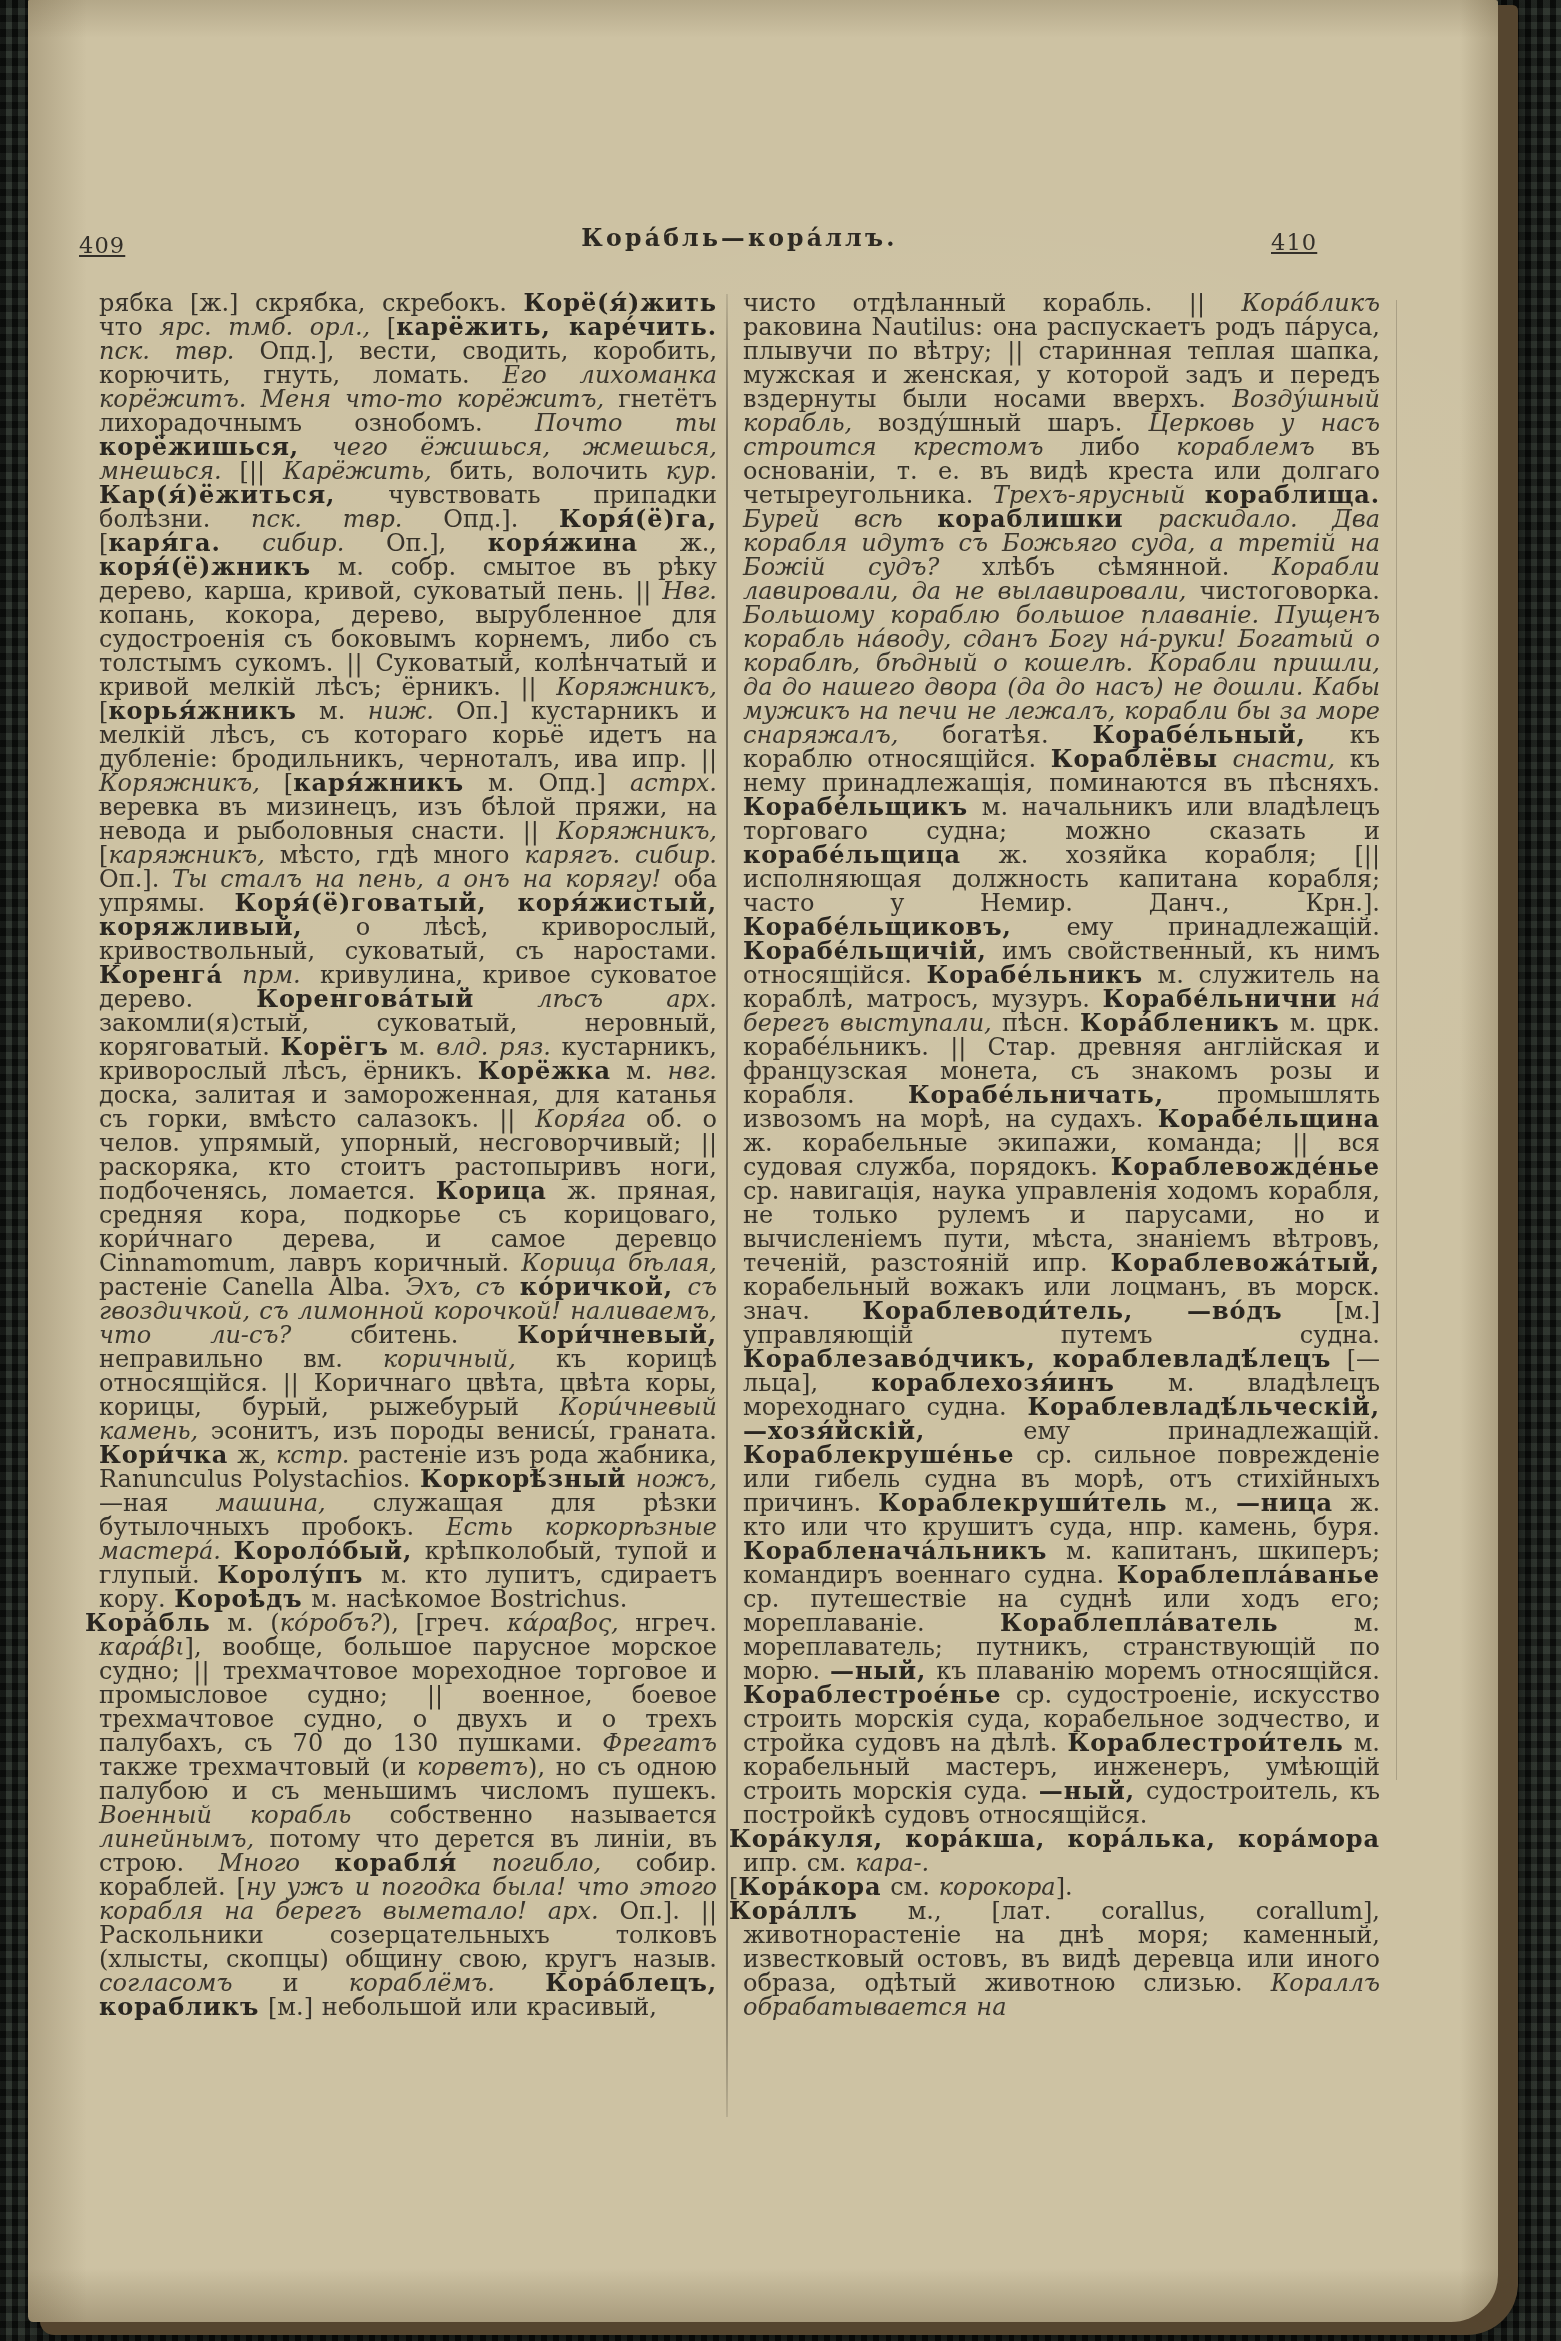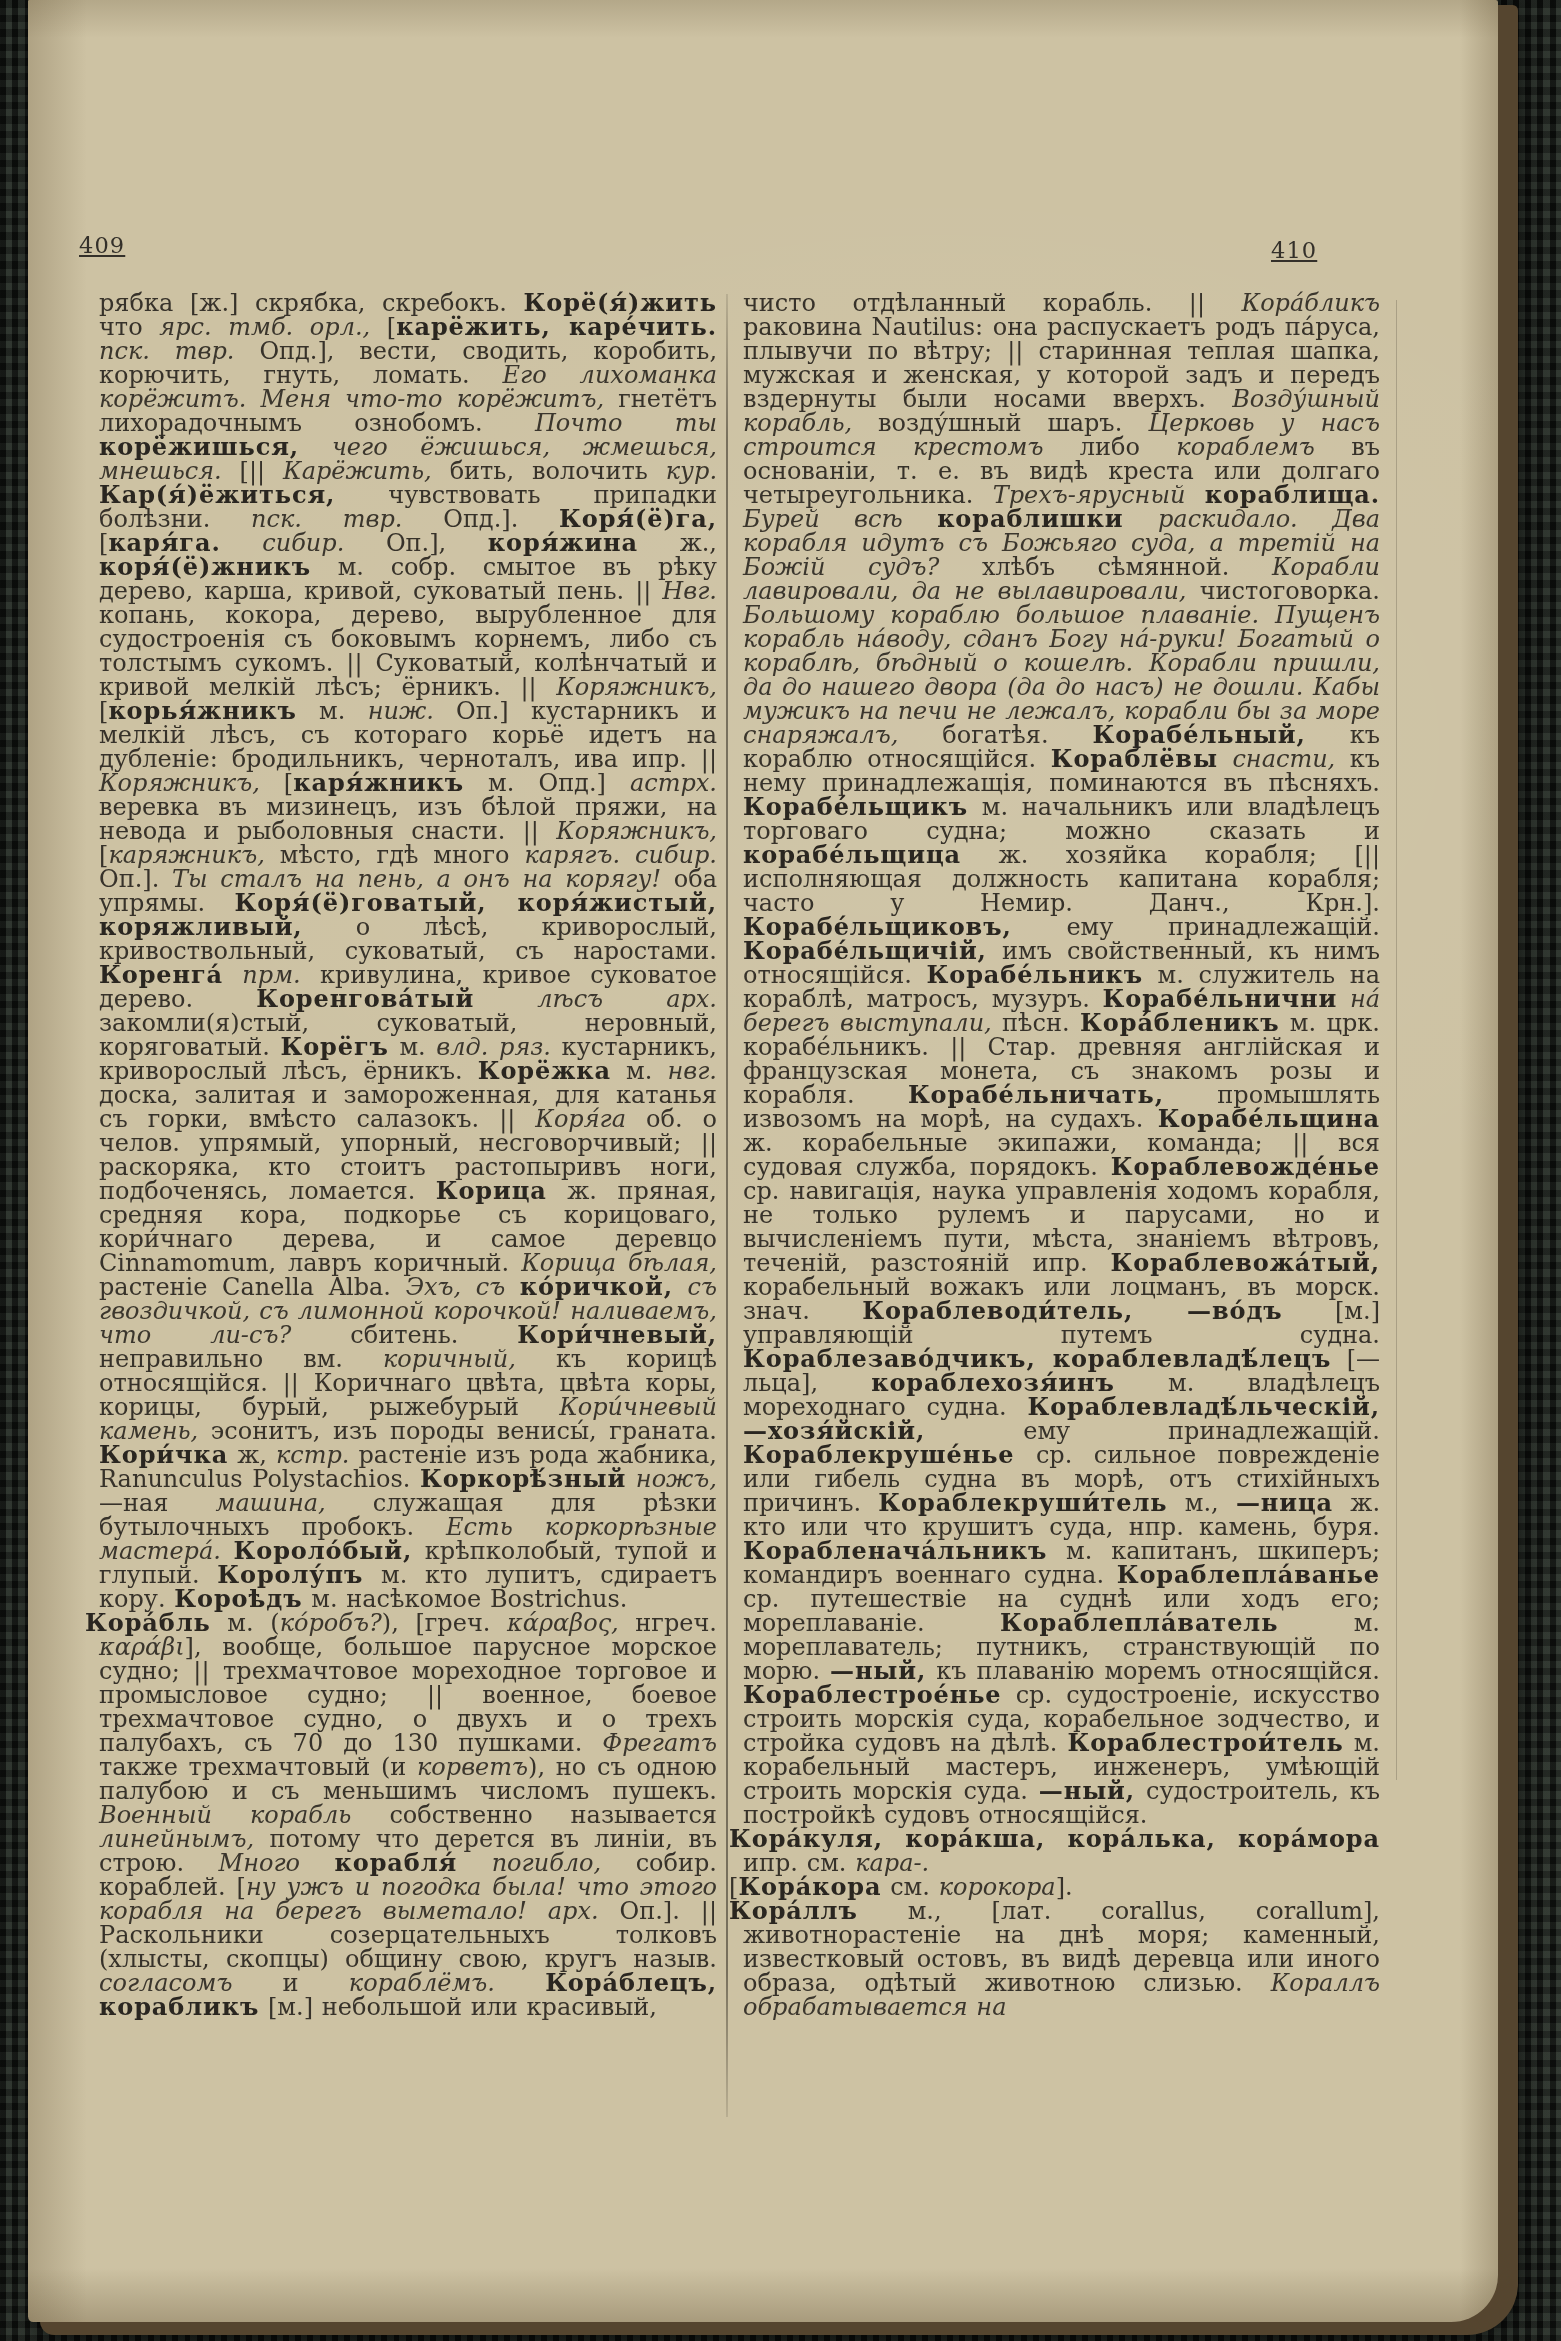--- a/index.html
+++ b/index.html
@@ -24,21 +24,21 @@
       linear-gradient(90deg, rgba(97,80,50,.28) 0, rgba(97,80,50,0) 59px),
       linear-gradient(270deg, rgba(97,80,50,.30) 0, rgba(97,80,50,0) 38px),
       linear-gradient(0deg, rgba(97,80,50,.34) 0, rgba(97,80,50,0) 54px),
       linear-gradient(180deg, rgba(90,75,45,.22) 0, rgba(90,75,45,0) 38px),
       #cdc2a3;
     border-radius:1.1px 2.1px 47px 5.4px;
   }
   .header{position:absolute;top:224px;left:0;width:100%;height:48px;color:#2f2b24;}
   .pagenum{position:absolute;font-size:22.5px;letter-spacing:1.1px;color:#34302a;text-decoration:underline;}
   .pagenum.left{left:51px;top:7.5px;}
-  .pagenum.right{left:1243px;top:13px;}
+  .pagenum.right{left:1243px;top:5px;}
   .running-title{
     position:absolute;left:71px;width:1281px;text-align:center;top:0px;
     font-size:23.6px;font-weight:bold;letter-spacing:3.2px;color:#2d2922;
   }
   .col{position:absolute;top:291px;}
   .col-left{left:71px;width:618px;}
   .col-right{left:715px;width:637px;}
   .rule-center{
     position:absolute;left:698px;top:294px;width:1.6px;height:1823px;
     background:linear-gradient(180deg, rgba(62,56,44,.15), rgba(62,56,44,.6) 8%, rgba(62,56,44,.6) 92%, rgba(62,56,44,.15));
@@ -57,20 +57,21 @@
 </style>
 </head>
 <body>
 
 <div class="page-stack"></div>
 
 <div class="page">
 
   <div class="header">
     <div class="pagenum left">409</div>
+    <div class="running-title">Кора́бль—кора́ллъ.</div>
     <div class="pagenum right">410</div>
   </div>
 
   <div class="rule-center"></div>
   <div class="rule-right"></div>
 
   <div class="col col-left">
       <p class="para">рябка [ж.] скрябка, скребокъ. <b>Корё(я́)жить</b> что <i>ярс. тмб. орл.,</i> [<b>карёжить, каре́чить.</b> <i>пск. твр.</i> Опд.], вести, сводить, коробить, корючить, гнуть, ломать. <i>Его лихоманка корёжитъ. Меня что-то корёжитъ,</i> гнетётъ лихорадочнымъ ознобомъ. <i>Почто ты</i> <b>корёжишься,</b> <i>чего ёжишься, жмешься, мнешься.</i> [|| <i>Карёжить,</i> бить, волочить <i>кур.</i> <b>Кар(я́)ёжиться,</b> чувствовать припадки болѣзни. <i>пск. твр.</i> Опд.]. <b>Коря́(ё)га,</b> [<b>каря́га.</b> <i>сибир.</i> Оп.], <b>коря́жина</b> ж., <b>коря́(ё)жникъ</b> м. собр. смытое въ рѣку дерево, карша, кривой, суковатый пень. || <i>Нвг.</i> копань, кокора, дерево, вырубленное для судостроенія съ боковымъ корнемъ, либо съ толстымъ сукомъ. || Суковатый, колѣнчатый и кривой мелкій лѣсъ; ёрникъ. || <i>Коряжникъ,</i> [<b>корья́жникъ</b> м. <i>ниж.</i> Оп.] кустарникъ и мелкій лѣсъ, съ котораго корьё идетъ на дубленіе: бродильникъ, черноталъ, ива ипр. || <i>Коряжникъ,</i> [<b>каря́жникъ</b> м. Опд.] <i>астрх.</i> веревка въ мизинецъ, изъ бѣлой пряжи, на невода и рыболовныя снасти. || <i>Коряжникъ,</i> [<i>каряжникъ,</i> мѣсто, гдѣ много <i>карягъ. сибир.</i> Оп.]. <i>Ты сталъ на пень, а онъ на корягу!</i> оба упрямы. <b>Коря́(ё)говатый, коря́жистый, коряжливый,</b> о лѣсѣ, криворослый, кривоствольный, суковатый, съ наростами. <b>Коренга́</b> <i>прм.</i> кривулина, кривое суковатое дерево. <b>Коренгова́тый</b> <i>лѣсъ арх.</i> закомли(я)стый, суковатый, неровный, коряговатый. <b>Корёгъ</b> м. <i>влд. ряз.</i> кустарникъ, криворослый лѣсъ, ёрникъ. <b>Корёжка</b> м. <i>нвг.</i> доска, залитая и замороженная, для катанья съ горки, вмѣсто салазокъ. || <i>Коря́га</i> об. о челов. упрямый, упорный, несговорчивый; || раскоряка, кто стоитъ растопыривъ ноги, подбоченясь, ломается. <b>Корица</b> ж. пряная, средняя кора, подкорье съ корицоваго, кори́чнаго дерева, и самое деревцо Cinnamomum, лавръ коричный. <i>Корица бѣлая,</i> растеніе Canella Alba. <i>Эхъ, съ</i> <b>ко́ричкой,</b> <i>съ гвоздичкой, съ лимонной корочкой! наливаемъ, что ли-съ?</i> сбитень. <b>Кори́чневый,</b> неправильно вм. <i>коричный,</i> къ корицѣ относящійся. || Коричнаго цвѣта, цвѣта коры, корицы, бурый, рыжебурый <i>Кори́чневый камень,</i> эсонитъ, изъ породы венисы́, граната. <b>Кори́чка</b> ж, <i>кстр.</i> растеніе изъ рода жабника, Ranunculus Polystachios. <b>Коркорѣ́зный</b> <i>ножъ,</i> —ная <i>машина,</i> служащая для рѣзки бутылочныхъ пробокъ. <i>Есть коркорѣзные мастера́.</i> <b>Короло́бый,</b> крѣпколобый, тупой и глупый. <b>Королу́пъ</b> м. кто лупитъ, сдираетъ кору. <b>Короѣдъ</b> м. насѣкомое Bostrichus.</p>
       <p class="para entry"><b>Кора́бль</b> м. (<i>ко́робъ?</i>), [греч. <i>κάραβος,</i> нгреч. <i>καράβι</i>], вообще, большое парусное морское судно; || трехмачтовое мореходное торговое и промысловое судно; || военное, боевое трехмачтовое судно, о двухъ и о трехъ палубахъ, съ 70 до 130 пушками. <i>Фрегатъ</i> также трехмачтовый (и <i>корветъ</i>), но съ одною палубою и съ меньшимъ числомъ пушекъ. <i>Военный корабль</i> собственно называется <i>линейнымъ,</i> потому что дерется въ линіи, въ строю. <i>Много</i> <b>корабля́</b> <i>погибло,</i> собир. кораблей. [<i>ну ужъ и погодка была! что этого корабля на берегъ выметало! арх.</i> Оп.]. || Раскольники созерцательныхъ толковъ (хлысты, скопцы) общину свою, кругъ назыв. <i>согласомъ</i> и <i>кораблёмъ.</i> <b>Кора́блецъ, корабликъ</b> [м.] небольшой или красивый,</p>
     </div>

